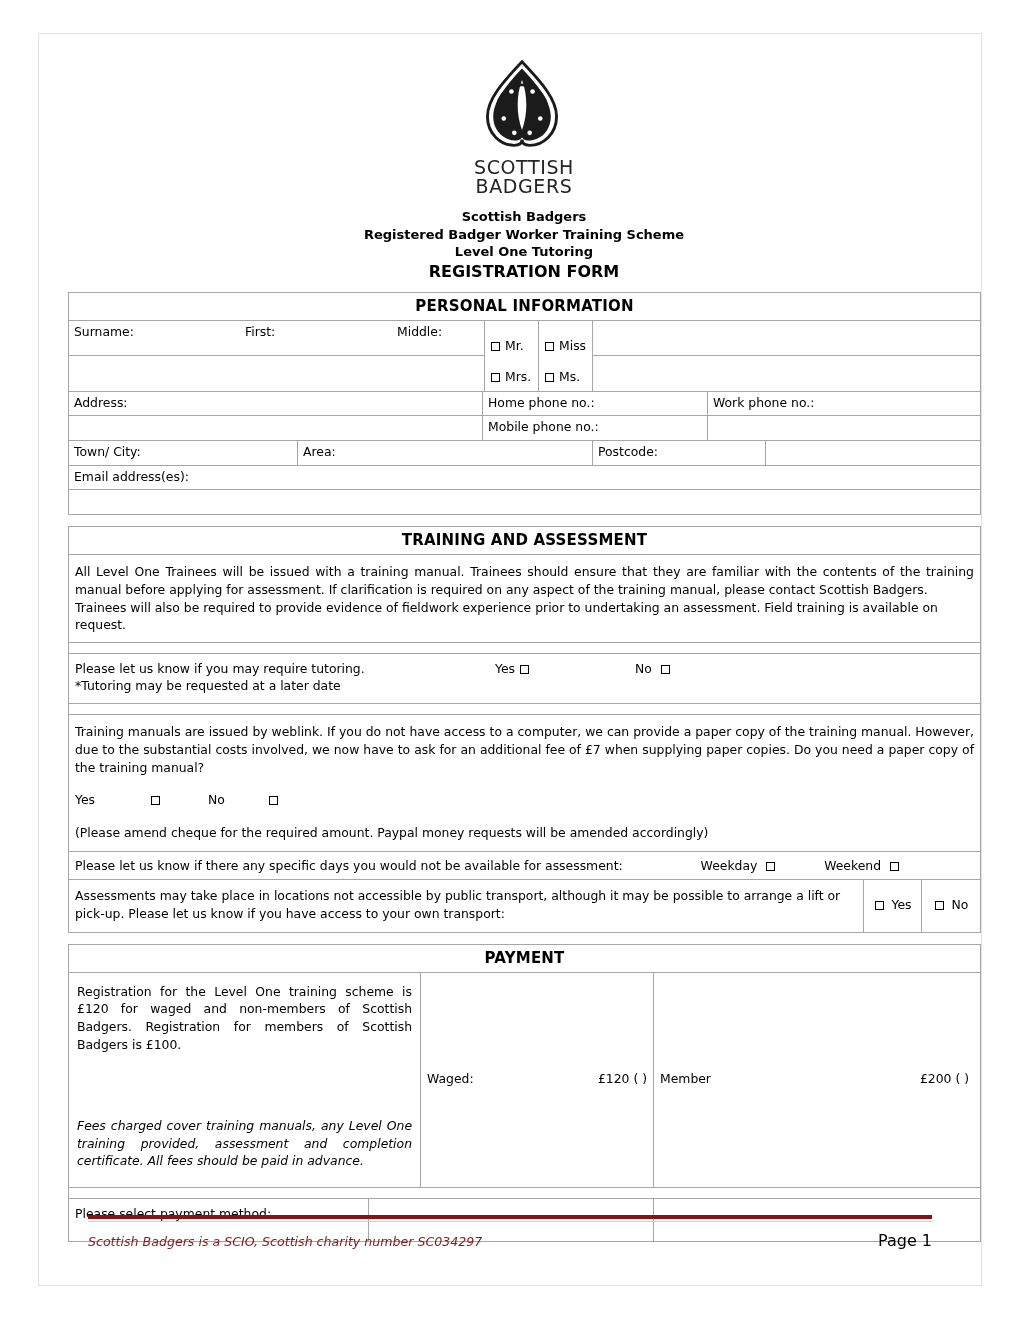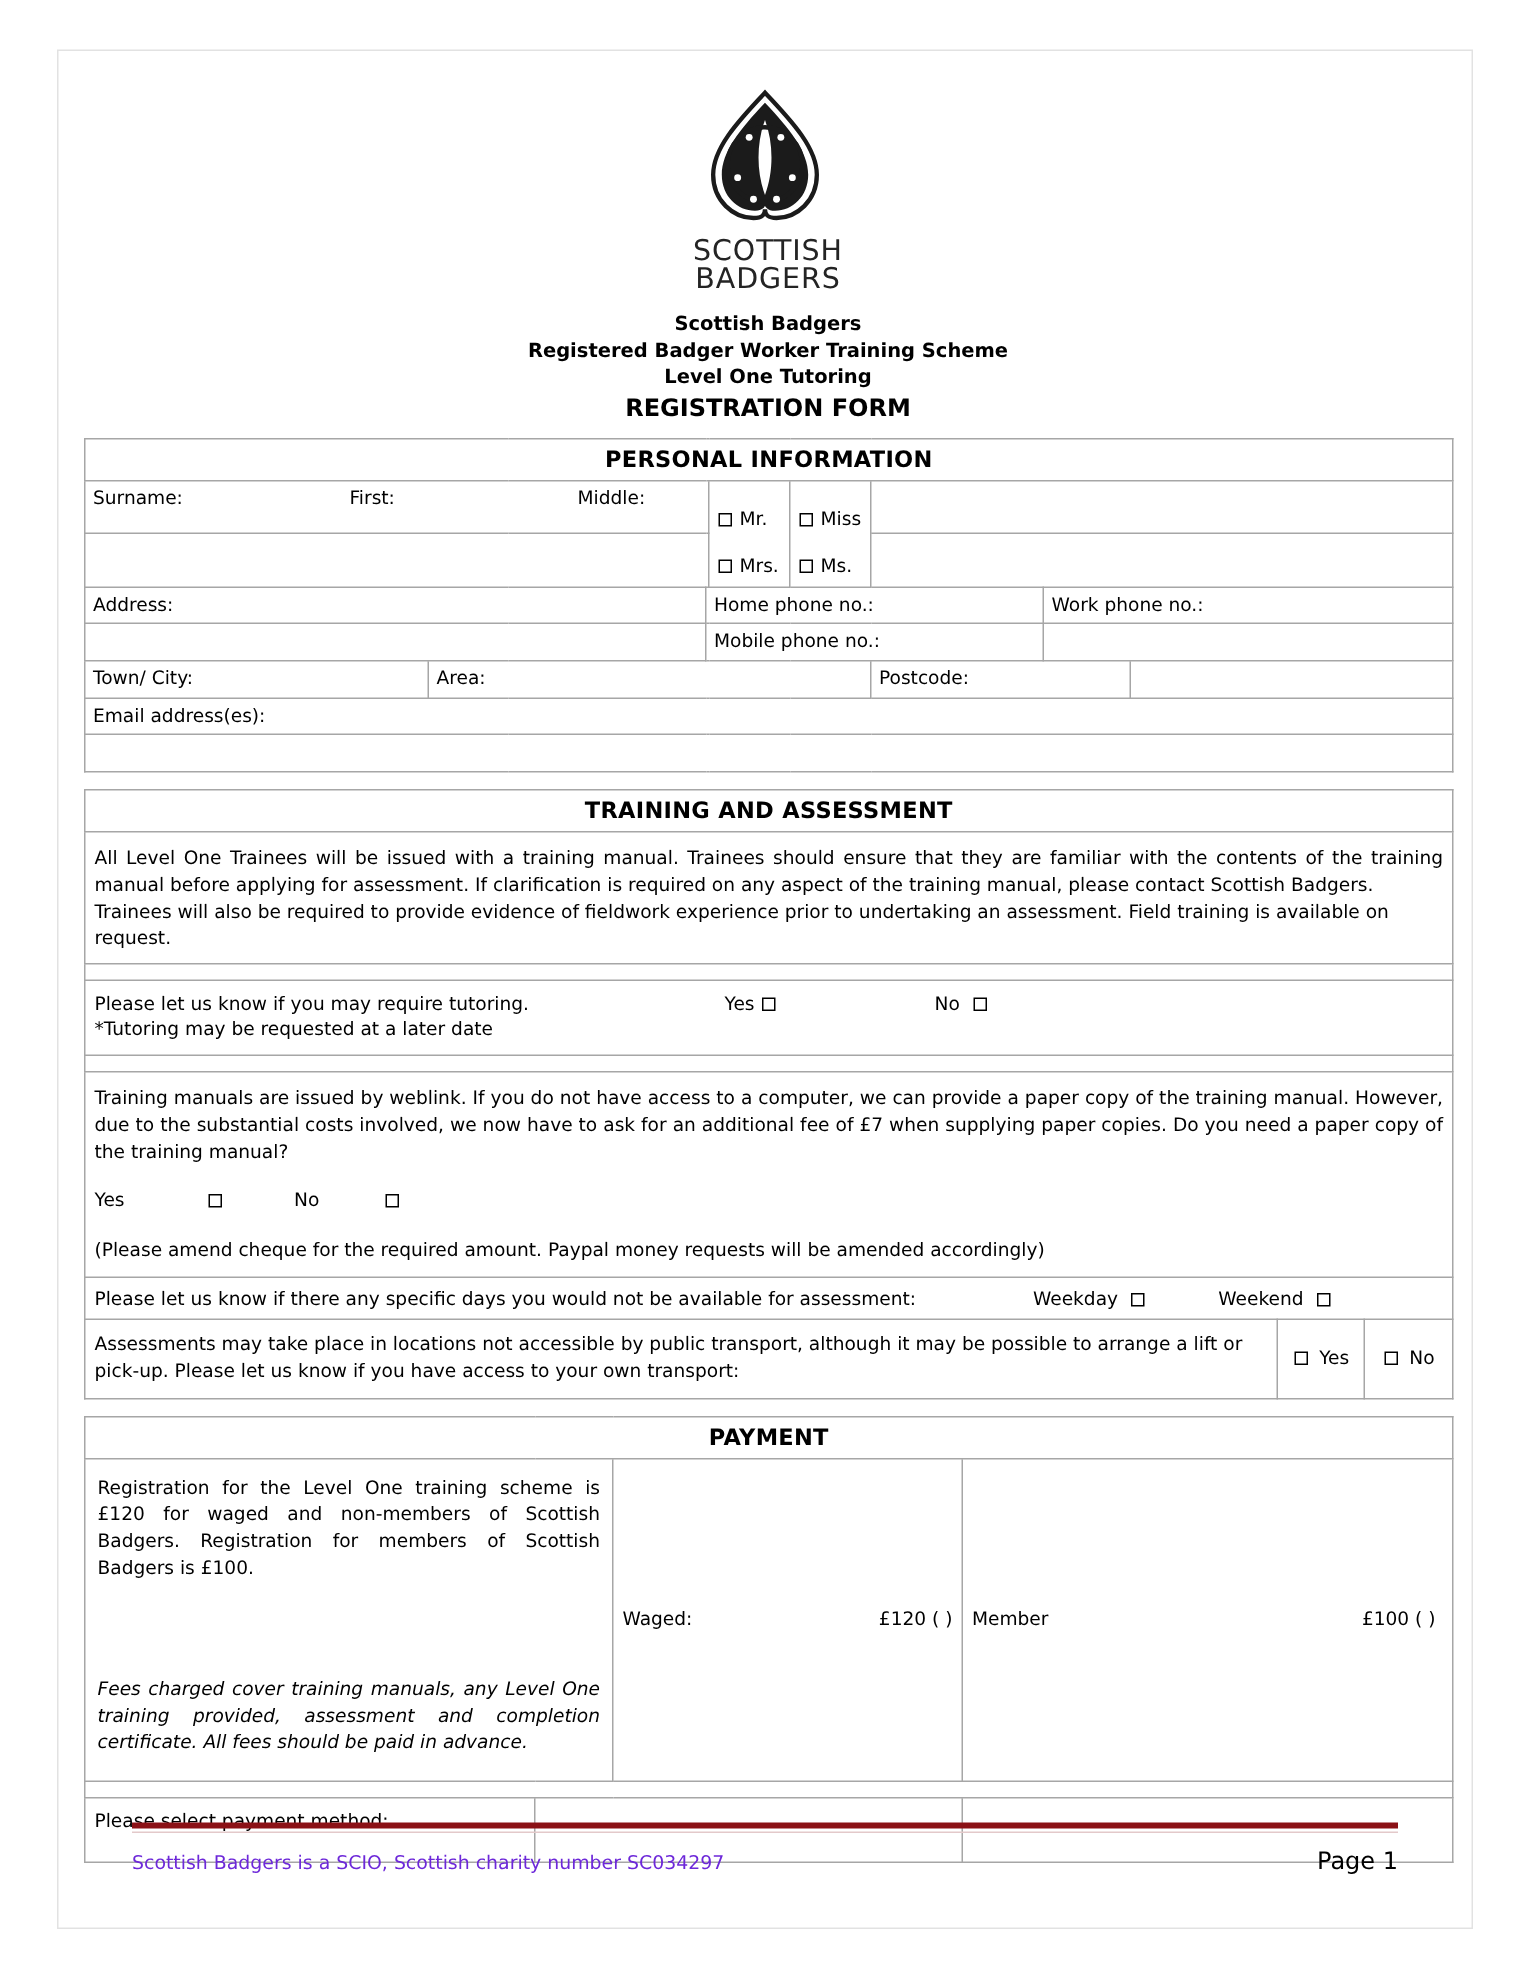--- a/index.html
+++ b/index.html
@@ -17,21 +17,21 @@
   }
   .page-frame {
     position: absolute;
     left: 38px; top: 33px;
     width: 944px; height: 1253px;
     border: 1px solid #e2e2e2;
     background: #fff;
   }
   .content {
     position: absolute;
-    left: 56px; top: 55px;
+    left: 68px; top: 55px;
     width: 912px;
   }
 
   
   .logo-wrap {
     display: flex; justify-content: center; align-items: flex-start;
     padding-top: 2px;
   }
   .logo { width: 96px; }
   .logo-text { text-align: center; line-height: 1.0; margin-top: 1px; }
@@ -111,21 +111,21 @@
     height: 4px; background: #8b1116; width: 100%;
   }
   .footer .rule-light {
     height: 1px; background: #e3c9ca; width: 100%; margin-top: 2px;
   }
   .footer .frow {
     display: flex; justify-content: space-between; align-items: baseline;
     margin-top: 9px;
     font-size: 12.6px;
   }
-  .footer .fleft { color: #6d28d9; }
+  .footer .fleft { font-style: italic; color: #7f1d1d; }
   .footer .fright { color: #000; font-size: 16px; }
 </style>
 </head>
 <body>
 
 <div id="page">
   <div class="page-frame"></div>
 
   <div class="content">
 
@@ -347,21 +347,21 @@
         </td>
         <td style="vertical-align:middle;padding:4px 6px;">
           <div class="row-inline pay-val">
             <span class="grow">Waged:</span>
             <span>£120 (        )</span>
           </div>
         </td>
         <td style="vertical-align:middle;padding:4px 6px;">
           <div class="row-inline pay-val">
             <span class="grow">Member</span>
-            <span style="margin-right:5px">£100 (        )</span>
+            <span style="margin-right:5px">£200 (        )</span>
           </div>
         </td>
       </tr>
       <tr class="spacer-row">
             <td colspan="4"></td>
           </tr>
       <tr>
         <td style="height:43px;padding:7px 6px;">
           <span>Please select payment method:</span>
         </td>

